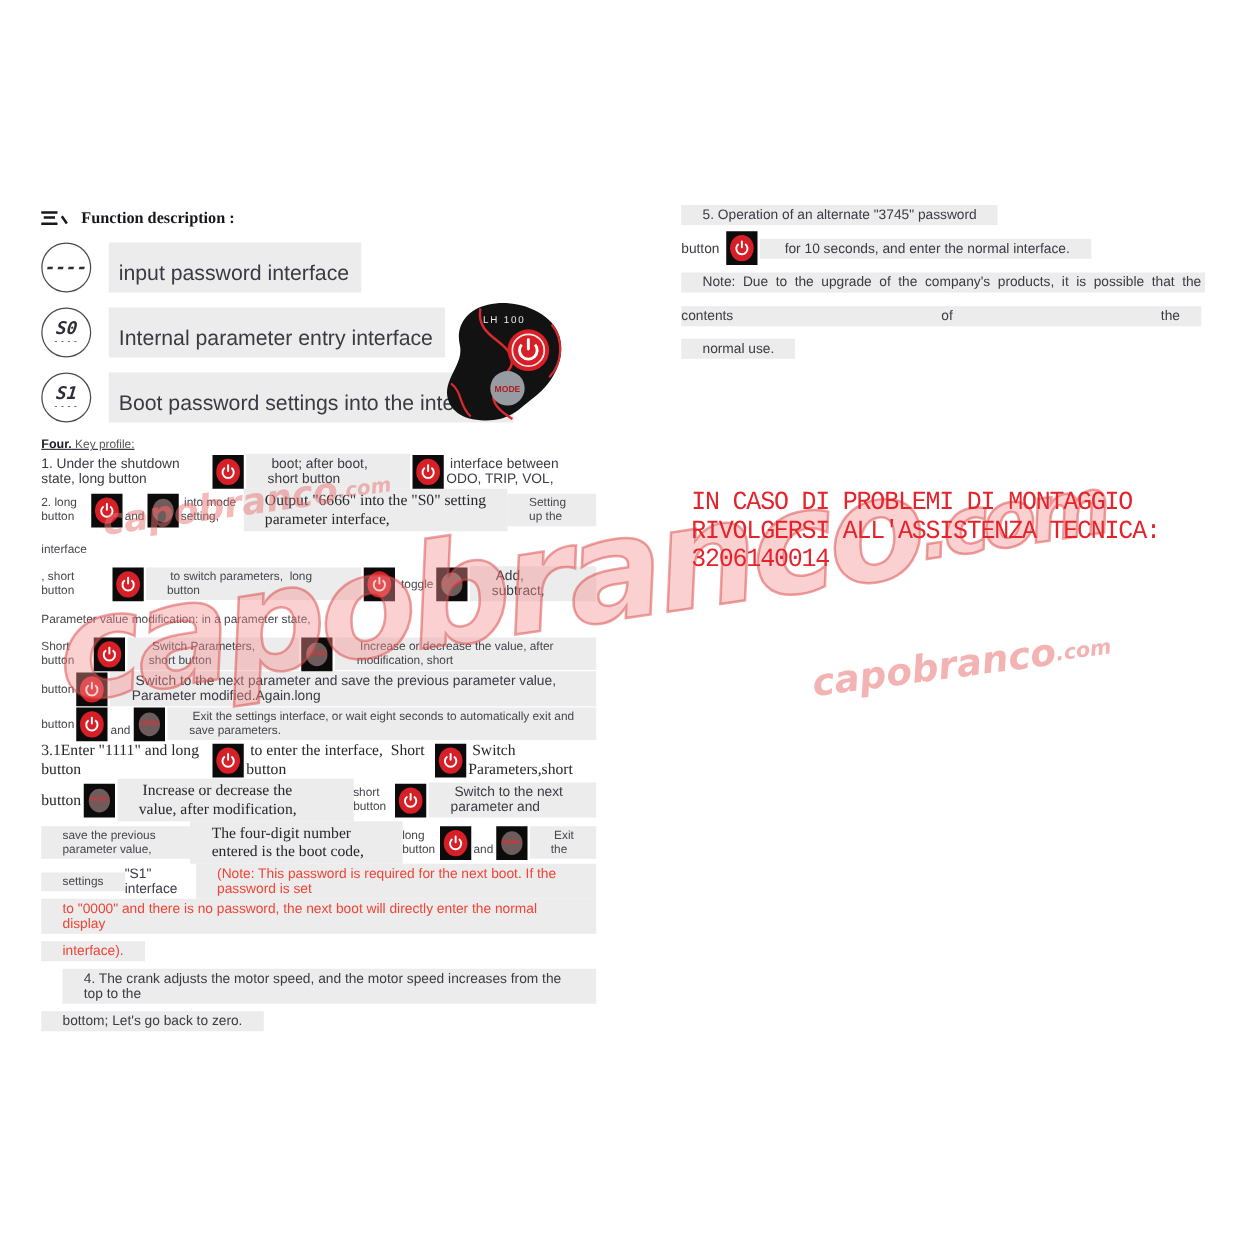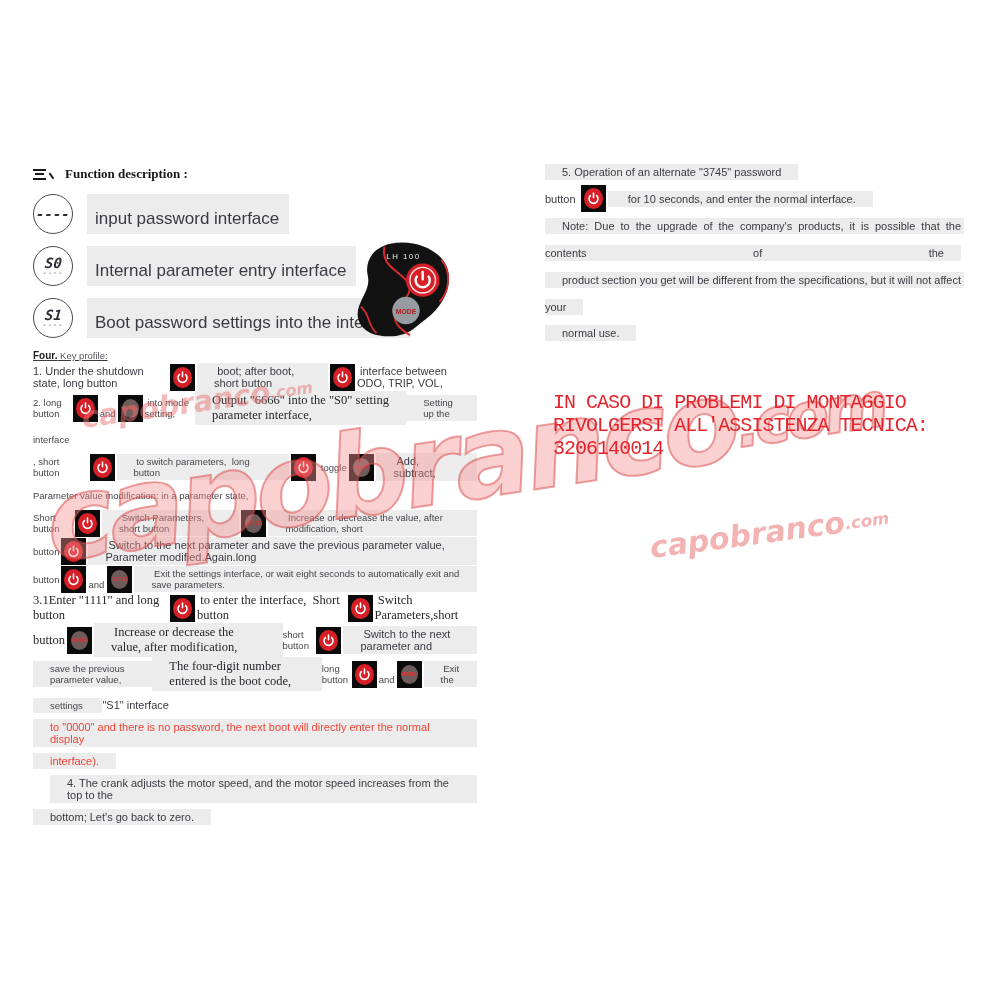--- a/index.html
+++ b/index.html
@@ -222,20 +222,21 @@
                 <path d="M6.5 5.6a6 6 0 1 0 7 0" fill="none" stroke="#fff" stroke-width="2.1"></path>
                 <path d="M10 2.8v6.2" stroke="#fff" stroke-width="2.1" stroke-linecap="round"></path>
               </svg></span></span>
           <span class="v-s"> and </span>
           <span class="btn-icon"><span class="mode-c">MODE</span></span>
           <span class="v-s hl"> Exit the</span>
         </div>
         <div class="line">
           <span class="v-s hl">settings </span>
           <span class="v-t">"S1" interface </span>
+          <span class="v-red hl">(Note: This password is required for the next boot. If the password is set</span>
         </div>
         <div class="line">
           <span class="v-red hl">to "0000" and there is no password, the next boot will directly enter the normal display</span>
         </div>
         <div class="line">
           <span class="v-red hl">interface).</span>
         </div>
         <div class="line indent">
           <span class="v-t hl">4. The crank adjusts the motor speed, and the motor speed increases from the top to the</span>
         </div>
@@ -252,21 +253,20 @@
         </div>
         <div class="line">
           <span class="v-t">button </span>
           <span class="btn-icon"><span class="pwr-c"><svg viewBox="0 0 20 20">
                 <path d="M6.5 5.6a6 6 0 1 0 7 0" fill="none" stroke="#fff" stroke-width="2.1"></path>
                 <path d="M10 2.8v6.2" stroke="#fff" stroke-width="2.1" stroke-linecap="round"></path>
               </svg></span></span>
           <span class="v-t hl"> for 10 seconds, and enter the normal interface.</span>
         </div>
         <div class="line just"><span class="v-t hl">Note: Due to the upgrade of the company's products, it is possible that the contents of the</span></div>
-        <div class="line just"><span class="v-t hl">product section you get will be different from the specifications, but it will not affect your</span></div>
         <div class="line">
           <span class="v-t hl">normal use.</span>
         </div>
       </div>
   </div>
 
   <div id="italian">
     <div>IN CASO DI PROBLEMI DI MONTAGGIO</div>
     <div>RIVOLGERSI ALL'ASSISTENZA TECNICA:</div>
     <div>3206140014</div>

